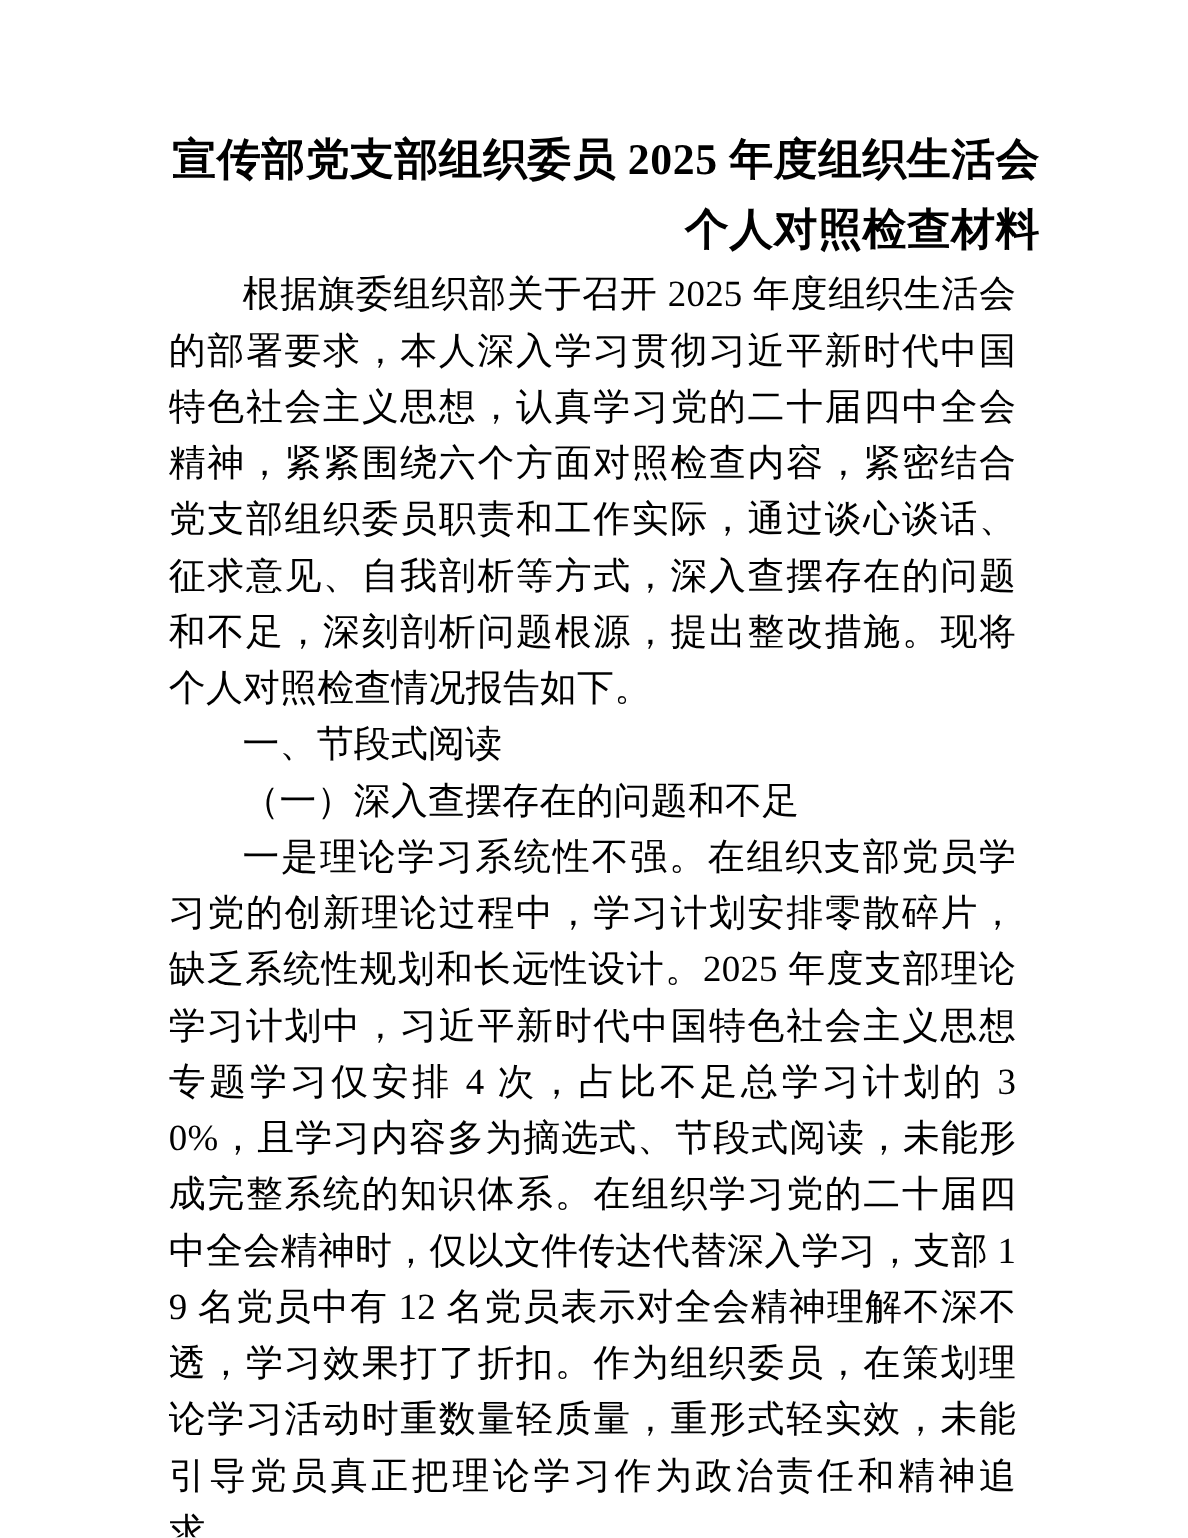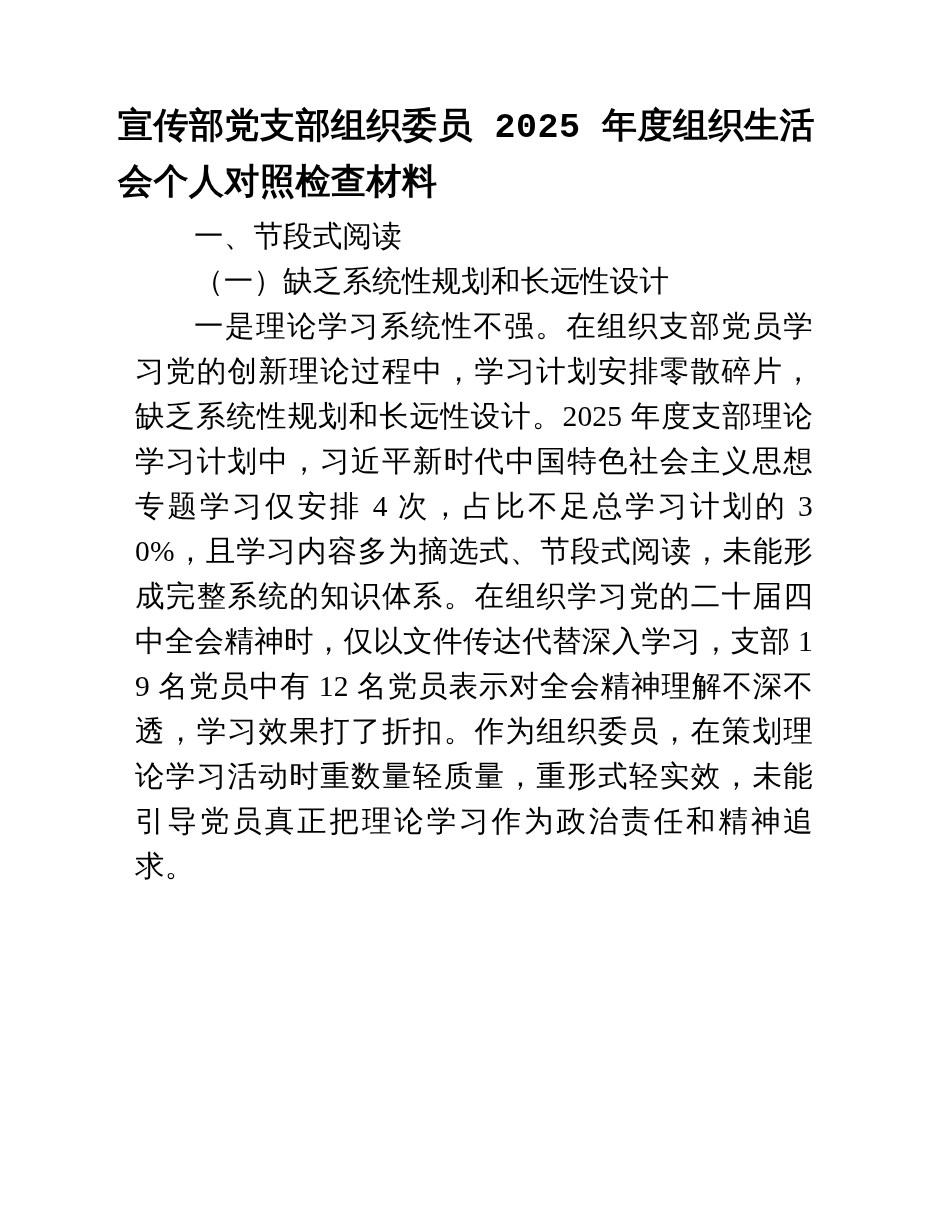--- a/index.html
+++ b/index.html
@@ -16,22 +16,22 @@
     overflow: hidden;
     box-sizing: border-box;
   }
 
   
   .doc-title {
     position: absolute;
     left: 118px;
     top: 100px;
     width: 714px;
-    text-align: left;
-    font-family: Liberation Mono, monospace;
+    text-align: right;
+    font-family: Liberation Serif, serif;
     font-weight: bold;
     font-size: 35px;
     line-height: 56px;
     letter-spacing: 0.5px;
     color: #000000;
     white-space: pre-line;
   }
 
   
   .body-area {
@@ -59,22 +59,23 @@
   }
 </style>
 </head>
 <body>
 
 <div class="page">
 
   <div class="doc-title">宣传部党支部组织委员 2025 年度组织生活会个人对照检查材料</div>
 
   <div class="body-area">
+    <p class="para">根据旗委组织部关于召开 2025 年度组织生活会的部署要求，本人深入学习贯彻习近平新时代中国特色社会主义思想，认真学习党的二十届四中全会精神，紧紧围绕六个方面对照检查内容，紧密结合党支部组织委员职责和工作实际，通过谈心谈话、征求意见、自我剖析等方式，深入查摆存在的问题和不足，深刻剖析问题根源，提出整改措施。现将个人对照检查情况报告如下。</p>
 
     <p class="para heading">一、节段式阅读</p>
 
-    <p class="para heading">（一）缺乏系统性规划和长远性设计</p>
+    <p class="para heading">（一）深入查摆存在的问题和不足</p>
 
     <p class="para">一是理论学习系统性不强。在组织支部党员学习党的创新理论过程中，学习计划安排零散碎片，缺乏系统性规划和长远性设计。2025 年度支部理论学习计划中，习近平新时代中国特色社会主义思想专题学习仅安排 4 次，占比不足总学习计划的 30%，且学习内容多为摘选式、节段式阅读，未能形成完整系统的知识体系。在组织学习党的二十届四中全会精神时，仅以文件传达代替深入学习，支部 19 名党员中有 12 名党员表示对全会精神理解不深不透，学习效果打了折扣。作为组织委员，在策划理论学习活动时重数量轻质量，重形式轻实效，未能引导党员真正把理论学习作为政治责任和精神追求。</p>
 
   </div>
 
 </div>
 
 </body></html>

